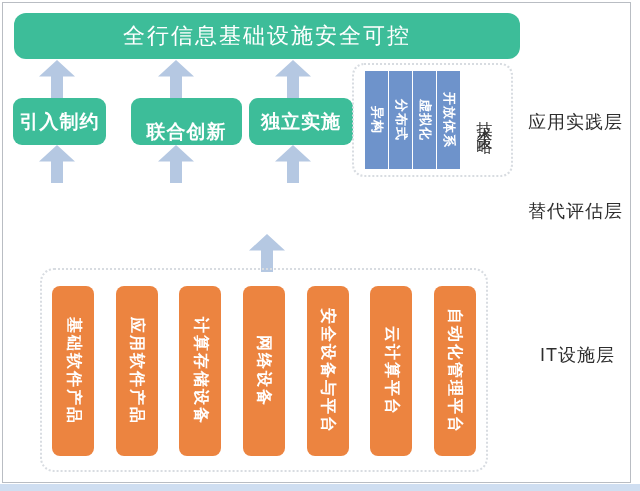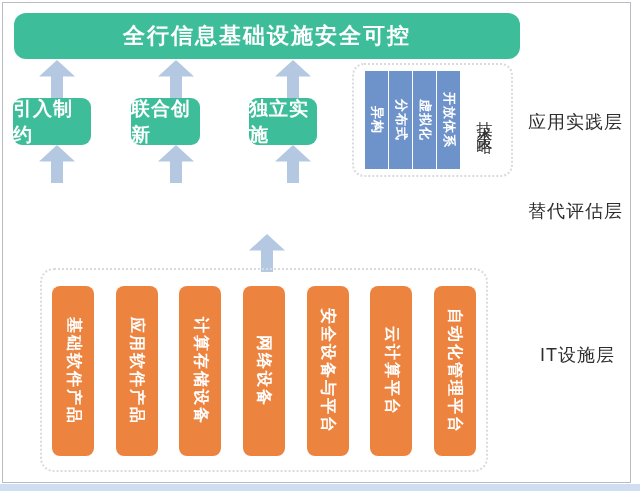--- a/index.html
+++ b/index.html
@@ -14,40 +14,40 @@
     position: absolute; left: 2px; top: 2px; width: 627px; height: 479px;
     border: 1px solid #b9bdc3; pointer-events: none;
   }
   .bottom-strip {
     position: absolute; left: 0; top: 484px; width: 640px; height: 7px;
     background: var(--page-bottom, #cfdef1);
   }
 
   .banner {
     position: absolute; display: flex; align-items: center; justify-content: center;
-    color: #ffffff; font-weight: bold;
+    color: #ffffff; font-weight: normal;
   }
   .top-banner {
     left: 14px; top: 13px; width: 506px; height: 46px; border-radius: 12px;
     background: var(--green, #3dbd99); font-size: 22px; letter-spacing: 2px;
   }
   .red-banner {
     left: 14px; top: 183px; width: 503px; height: 49px; border-radius: 13px;
     background: var(--red, #c0605e); font-size: 21px; letter-spacing: 2px;
   }
 
   .green-box {
     position: absolute; top: 98px; height: 47px; border-radius: 9px;
     background: var(--green, #3dbd99);
     display: flex; align-items: center; justify-content: center;
     color: #fff; font-weight: bold; font-size: 19px; letter-spacing: 1px;
   }
-  .gb1 { left: 13px;  width: 78px; }
-  .gb2 { left: 131px; width: 69px; }
-  .gb3 { left: 249px; width: 68px; }
+  .gb1 { left: 13px;  width: 93px; }
+  .gb2 { left: 131px; width: 111px; align-items: flex-end; }
+  .gb3 { left: 249px; width: 104px; }
 
   .arrow { position: absolute; width: 36px; height: 38px; }
   .arrow polygon { fill: var(--arrow-blue, #b5c8e2); }
   .r1 { top: 60px; }
   .r2 { top: 145px; }
   .ax1 { left: 39px; }
   .ax2 { left: 158px; }
   .ax3 { left: 275px; }
   .mid-arrow { left: 249px; top: 234px; }
 

